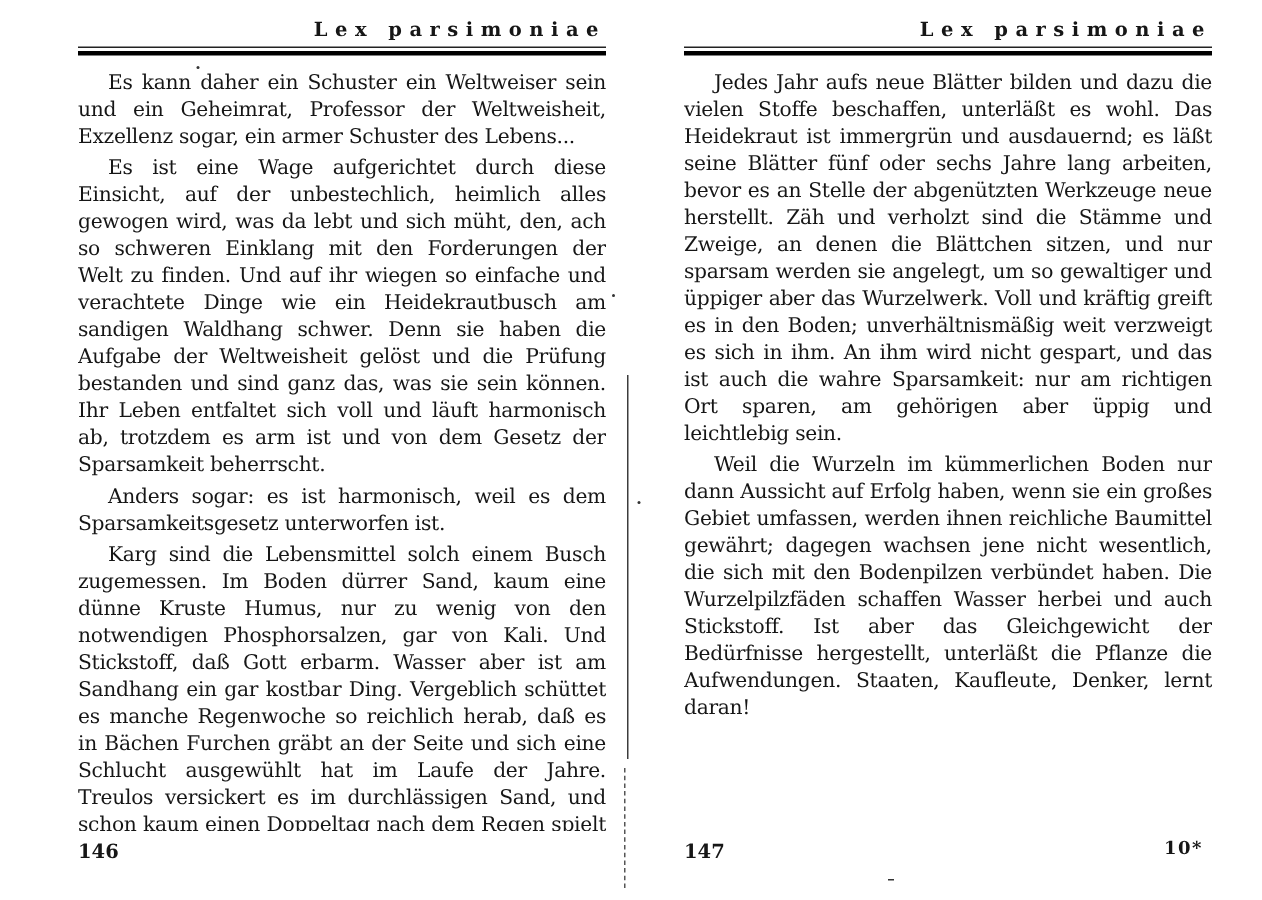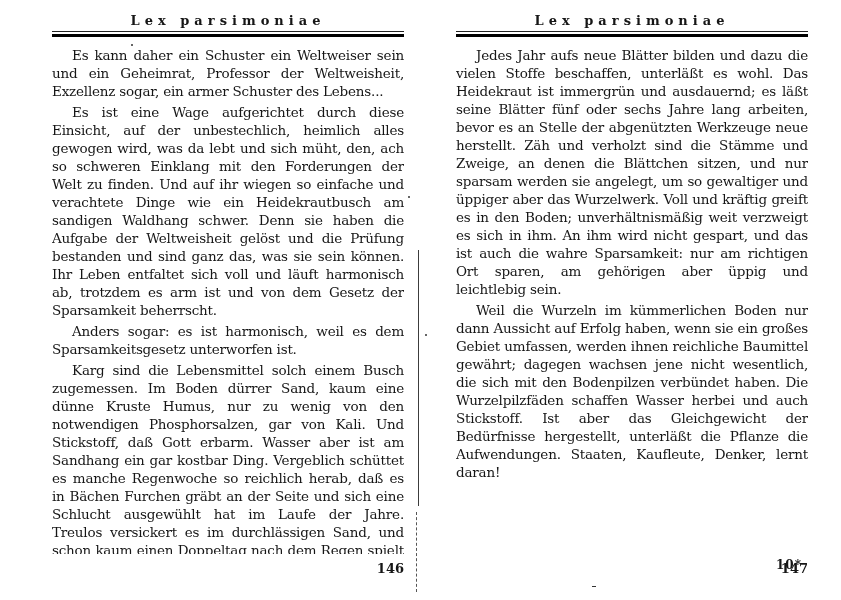--- a/index.html
+++ b/index.html
@@ -9,21 +9,21 @@
     position: relative;
     overflow: hidden;
     font-family: "DejaVu Serif", "Liberation Serif", serif;
     color: #161616;
   }
   .page { position: absolute; top: 0; height: 600px; }
   .page-left  { left: 52px;  width: 352px; }
   .page-right { left: 456px; width: 352px; }
 
   .running-head {
-    text-align: center;
+    text-align: right;
     font-size: 13px;
     font-weight: 700;
     letter-spacing: 5px;
     padding-top: 13px;
     height: 17px;
     white-space: nowrap;
   }
   .head-rule {
     width: 100%;
     height: 2px;
@@ -42,21 +42,21 @@
     letter-spacing: -0.2px;
   }
   .page-body p {
     margin: 0 0 3px 0;
     text-indent: 20px;
   }
   .folio {
     position: absolute;
     top: 561px; left: 0;
     width: 100%;
-    text-align: right;
+    text-align: left;
     font-size: 13px;
     font-weight: 700;
   }
   .signature {
     position: absolute;
     top: 558px; right: 6px;
     font-size: 12px;
     font-weight: 700;
     letter-spacing: 1px;
     text-align: center;

